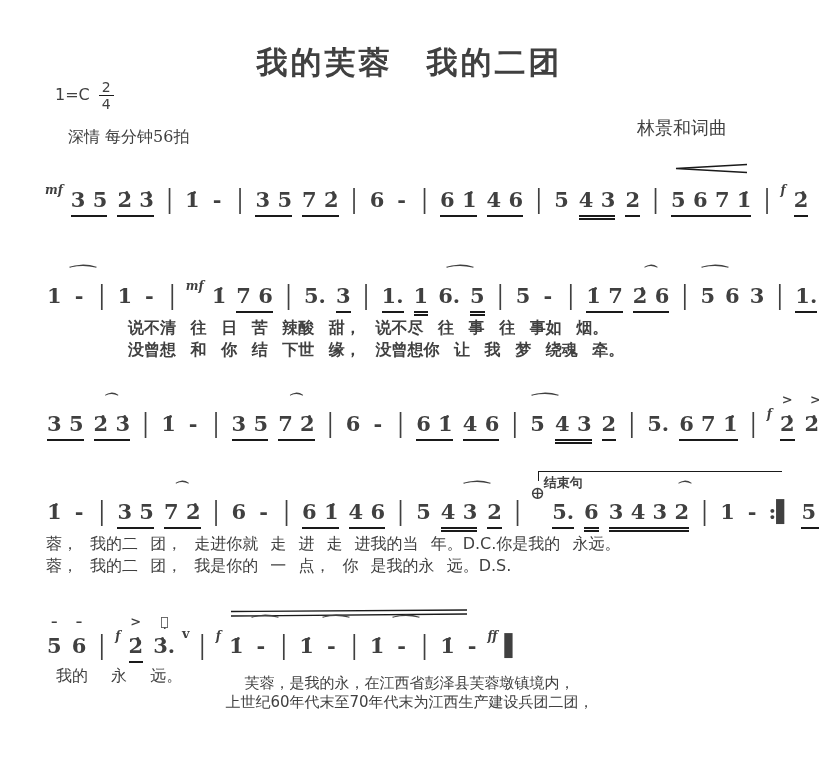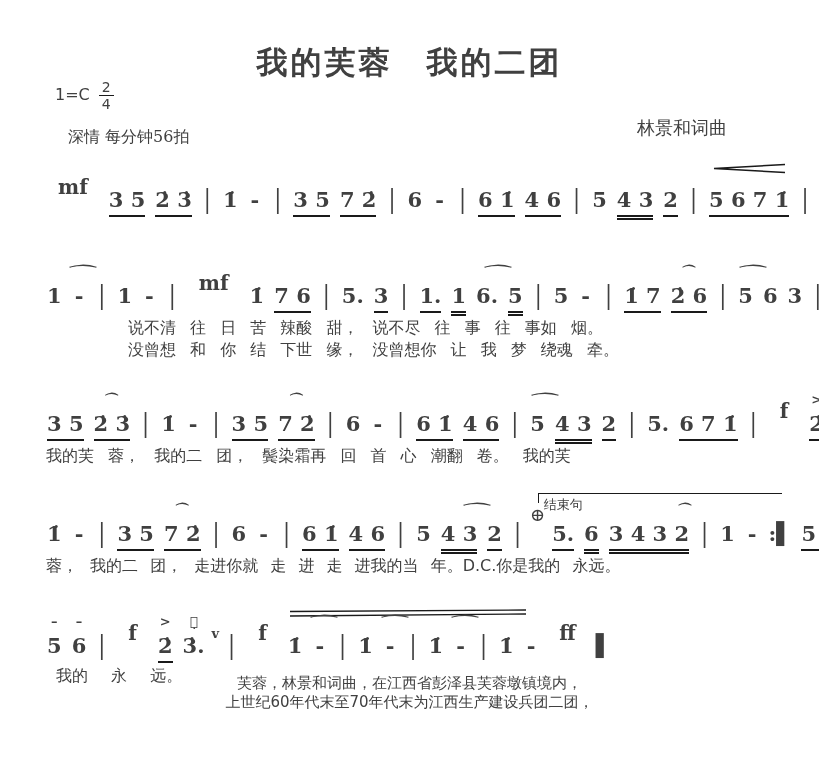--- a/index.html
+++ b/index.html
@@ -24,38 +24,38 @@
   .sys-3{margin-bottom:26px;}
   .sys-4{margin-bottom:28px;}
   .sys-5{margin-bottom:6px;}
   .notes{white-space:nowrap;line-height:30px;}
   .tk{position:relative;display:inline-block;font-weight:bold;font-size:21px;}
   .tk.n{margin:0 5px;}
   .tk.u1{border-bottom:2px solid #1a1a1a;}
   .tk.u2{border-bottom:5px double #1a1a1a;}
   .tk.bar{margin:0 7px;font-weight:normal;transform:scaleY(1.2);}
   .tk.dash{margin:0 8px;}
-  .tk.dyn{font-size:20px;margin:0 16px;transform:translateY(-13px);}
+  .tk.dyn{font-style:italic;font-size:12px;margin:0 3px;transform:translateY(-13px);}
   .tk.coda{font-size:18px;font-weight:normal;margin:0 2px;transform:translateY(-20px);}
   .tk.br{font-size:13px;margin:0 2px;transform:translateY(-15px);}
   .tk.rep,.tk.end{font-size:21px;margin:0 4px;}
   .ab{position:absolute;top:-16px;left:50%;transform:translateX(-50%);
       font-size:13px;font-weight:bold;white-space:nowrap;line-height:1;}
   .ab.arc1{font-size:15px;}
   .ab.arc1r{left:95%;font-size:15px;}
   .ab.arc2r{left:100%;transform:translateX(-50%) scaleX(2.1);font-size:15px;}
   .ab.hp{top:-22px;}
   .ab.hpl{left:0;transform:none;top:-24px;}
   .lyr{font-size:16px;line-height:21px;margin-top:1px;word-spacing:9px;
        font-family:"DejaVu Sans","Liberation Sans",sans-serif;}
-  .lyr-2{padding-left:86px;}
+  .lyr-2{padding-left:86px;font-weight:bold;}
   .lyr-3{padding-left:4px;}
   .lyr-4{padding-left:4px;word-spacing:7px;}
   .lyr-5{padding-left:14px;word-spacing:18px;}
-  .endbracket{position:absolute;top:1px;left:67%;right:0;border-top:1.5px solid #1a1a1a;}
+  .endbracket{position:absolute;top:1px;left:67%;right:0;border-top:1.5px solid #1a1a1a;font-weight:bold;}
   .endbracket:before{content:"";position:absolute;left:0;top:0;height:9px;border-left:1.5px solid #1a1a1a;}
   .endbracket span{font-size:13px;font-family:"DejaVu Sans","Liberation Sans",sans-serif;
                    padding-left:6px;line-height:15px;}
   
   #footer{position:absolute;left:0;top:674px;width:100%;text-align:center;}
   #footer div{font-size:15px;line-height:19px;
               font-family:"DejaVu Sans","Liberation Sans",sans-serif;}
 </style>
 </head>
 <body>
@@ -80,33 +80,33 @@
                 <path d="M74,1.5 L3,5.5 L74,9.5" fill="none" stroke="#1a1a1a" stroke-width="1.4"></path>
               </svg></span></span><span class="tk bar"><span>|</span></span><span class="tk dyn"><span>f</span></span><span class="tk n u1"><span>2̇</span></span></div>
       </div>
       <div class="system sys-2">
         <div class="notes"><span class="tk n"><span>1</span></span><span class="tk dash"><span>-</span><span class="ab arc2r">⌒</span></span><span class="tk bar"><span>|</span></span><span class="tk n"><span>1</span></span><span class="tk dash"><span>-</span></span><span class="tk bar"><span>|</span></span><span class="tk dyn"><span>mf</span></span><span class="tk n"><span>1̇</span></span><span class="tk n u1"><span>7 6</span></span><span class="tk bar"><span>|</span></span><span class="tk n"><span>5.</span></span><span class="tk n u1"><span>3</span></span><span class="tk bar"><span>|</span></span><span class="tk n u1"><span>1.</span></span><span class="tk n u2"><span>1</span></span><span class="tk n"><span>6.</span><span class="ab arc2r">⌒</span></span><span class="tk n u2"><span>5</span></span><span class="tk bar"><span>|</span></span><span class="tk n"><span>5</span></span><span class="tk dash"><span>-</span></span><span class="tk bar"><span>|</span></span><span class="tk n u1"><span>1̇ 7</span></span><span class="tk n u1"><span>2̇ 6</span><span class="ab arc1">⌒</span></span><span class="tk bar"><span>|</span></span><span class="tk n"><span>5</span><span class="ab arc2r">⌒</span></span><span class="tk n"><span>6</span></span><span class="tk n"><span>3</span></span><span class="tk bar"><span>|</span></span><span class="tk n u1"><span>1.</span></span></div>
         <div class="lyr lyr-2">说不清 往 日 苦 辣酸 甜， 说不尽 往 事 往 事如 烟。</div>
         <div class="lyr lyr-2">没曾想 和 你 结 下世 缘， 没曾想你 让 我 梦 绕魂 牵。</div>
       </div>
       <div class="system sys-3">
         <div class="notes"><span class="tk n u1"><span>3 5</span></span><span class="tk n u1"><span>2̇ 3̇</span><span class="ab arc1">⌒</span></span><span class="tk bar"><span>|</span></span><span class="tk n"><span>1̇</span></span><span class="tk dash"><span>-</span></span><span class="tk bar"><span>|</span></span><span class="tk n u1"><span>3 5</span></span><span class="tk n u1"><span>7 2̇</span><span class="ab arc1">⌒</span></span><span class="tk bar"><span>|</span></span><span class="tk n"><span>6</span></span><span class="tk dash"><span>-</span></span><span class="tk bar"><span>|</span></span><span class="tk n u1"><span>6 1̇</span></span><span class="tk n u1"><span>4 6</span></span><span class="tk bar"><span>|</span></span><span class="tk n"><span>5</span><span class="ab arc2r">⌒</span></span><span class="tk n u2"><span>4 3</span></span><span class="tk n u1"><span>2</span></span><span class="tk bar"><span>|</span></span><span class="tk n"><span>5.</span></span><span class="tk n u1"><span>6 7 1̇</span></span><span class="tk bar"><span>|</span></span><span class="tk dyn"><span>f</span></span><span class="tk n u1"><span>2̇</span><span class="ab">&gt;</span></span><span class="tk n"><span>2̇.</span><span class="ab">&gt;</span></span></div>
-        <div class="lyr lyr-3">我的芙 蓉， 我的二 团， 鬓染霜再 回 首 心 潮翻 卷。 我的芙</div>
       </div>
       <div class="system sys-4">
         <div class="notes"><span class="tk n"><span>1̇</span></span><span class="tk dash"><span>-</span></span><span class="tk bar"><span>|</span></span><span class="tk n u1"><span>3 5</span></span><span class="tk n u1"><span>7 2̇</span><span class="ab arc1">⌒</span></span><span class="tk bar"><span>|</span></span><span class="tk n"><span>6</span></span><span class="tk dash"><span>-</span></span><span class="tk bar"><span>|</span></span><span class="tk n u1"><span>6 1̇</span></span><span class="tk n u1"><span>4 6</span></span><span class="tk bar"><span>|</span></span><span class="tk n"><span>5</span></span><span class="tk n u2"><span>4 3</span><span class="ab arc2r">⌒</span></span><span class="tk n u1"><span>2</span></span><span class="tk bar"><span>|</span></span><span class="tk coda"><span>⊕</span></span><span class="tk n u1"><span>5.</span></span><span class="tk n u2"><span>6</span></span><span class="tk n u2"><span>3 4 3 2</span><span class="ab arc1r">⌒</span></span><span class="tk bar"><span>|</span></span><span class="tk n"><span>1</span></span><span class="tk dash"><span>-</span></span><span class="tk rep"><span>:▌</span></span><span class="tk n u1"><span>5 6 7 1̇</span></span></div>
         <div class="endbracket"><span>结束句</span></div>
         <div class="lyr lyr-4">蓉， 我的二 团， 走进你就 走 进 走 进我的当 年。D.C.你是我的 永远。</div>
+        <div class="lyr lyr-4">蓉， 我的二 团， 我是你的 一 点， 你 是我的永 远。D.S.</div>
       </div>
       <div class="system sys-5">
         <div class="notes"><span class="tk n"><span>5</span><span class="ab">–</span></span><span class="tk n"><span>6</span><span class="ab">–</span></span><span class="tk bar"><span>|</span></span><span class="tk dyn"><span>f</span></span><span class="tk n u1"><span>2̇</span><span class="ab">&gt;</span></span><span class="tk n"><span>3̇.</span><span class="ab">⌒̣</span></span><span class="tk br"><span>v</span></span><span class="tk bar"><span>|</span></span><span class="tk dyn"><span>f</span></span><span class="tk n"><span>1̇</span><span class="ab hpl"><svg width="240" height="9">
                 <line x1="2" y1="2.5" x2="238" y2="1" stroke="#1a1a1a" stroke-width="1.3"></line>
                 <line x1="2" y1="7" x2="238" y2="5" stroke="#1a1a1a" stroke-width="1.3"></line>
               </svg></span></span><span class="tk dash"><span>-</span><span class="ab arc2r">⌒</span></span><span class="tk bar"><span>|</span></span><span class="tk n"><span>1̇</span></span><span class="tk dash"><span>-</span><span class="ab arc2r">⌒</span></span><span class="tk bar"><span>|</span></span><span class="tk n"><span>1̇</span></span><span class="tk dash"><span>-</span><span class="ab arc2r">⌒</span></span><span class="tk bar"><span>|</span></span><span class="tk n"><span>1̇</span></span><span class="tk dash"><span>-</span></span><span class="tk dyn"><span>ff</span></span><span class="tk end"><span>▌</span></span></div>
         <div class="lyr lyr-5">我的 永 远。</div>
       </div>
     </div>
 
   <div id="footer">
-    <div>芙蓉，林景和词曲，在江西省彭泽县芙蓉墩镇境内，</div>
+    <div>芙蓉，是我的永，在江西省彭泽县芙蓉墩镇境内，</div>
     <div>上世纪60年代末至70年代末为江西生产建设兵团二团，</div>
   </div>
 </div>
 
 </body></html>

